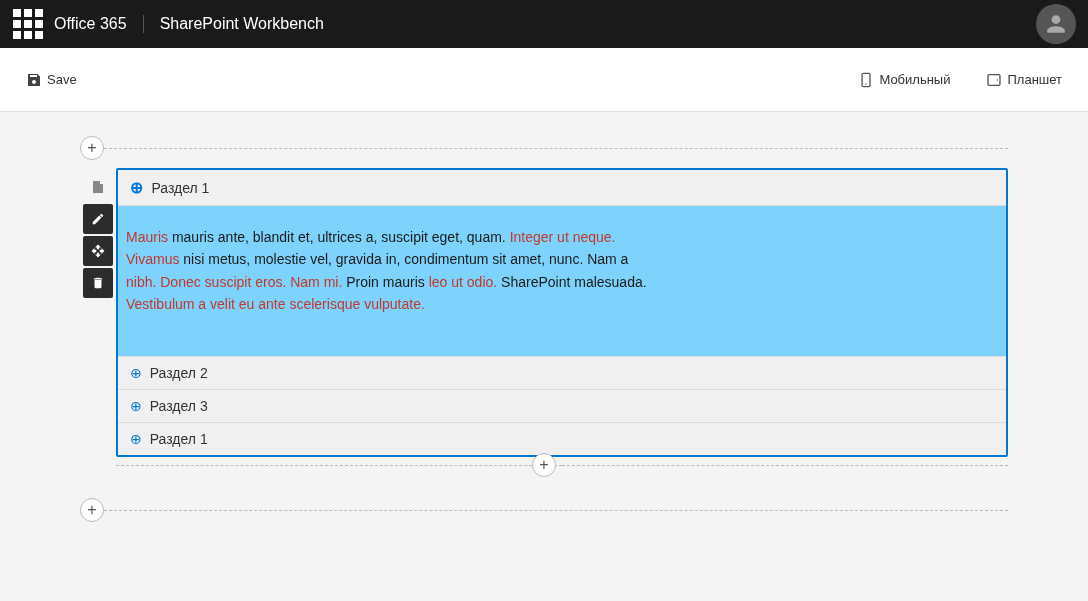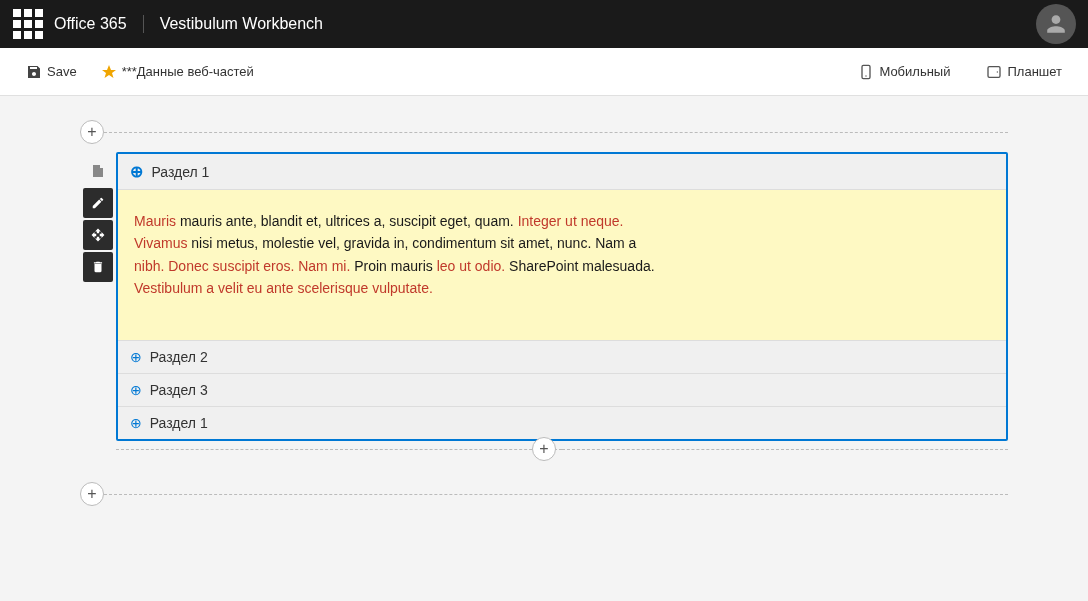--- a/index.html
+++ b/index.html
@@ -40,21 +40,21 @@
       width: 40px; height: 40px;
       background: #555;
       border-radius: 50%;
       display: flex; align-items: center; justify-content: center;
       color: #ccc; font-size: 20px;
     }
 
     
     .toolbar {
       background: #fff;
-      height: 48px;
+      height: 64px;
       display: flex;
       align-items: center;
       padding: 0 16px;
       border-bottom: 1px solid #e0e0e0;
       gap: 4px;
     }
     .toolbar-btn {
       display: flex; align-items: center; gap: 5px;
       padding: 6px 10px;
       background: transparent; border: none; cursor: pointer;
@@ -144,22 +144,22 @@
       font-size: 14px; color: #333;
       border-bottom: 1px solid #ddd;
     }
     .accordion-header.expanded {
       background: #f0f0f0;
     }
     .accordion-header .expand-icon {
       color: #0078d4; font-size: 16px; font-weight: bold;
     }
     .accordion-body {
-      background: #fef9c3;
-      padding: 20px 16px 40px 16px;
+      background: #7dd3fc;
+      padding: 20px 16px 40px 8px;
     }
     .accordion-body p {
       color: #c0392b;
       font-size: 14px;
       line-height: 1.6;
     }
     .accordion-body p span.black {
       color: #1a1a1a;
     }
     .accordion-collapsed {
@@ -192,40 +192,34 @@
         <span></span>
       <span></span>
         <span></span>
         <span></span>
       <span></span>
         <span></span>
         <span></span>
     </div>
   </div>
   <span class="top-bar-title">Office 365</span>
-  <span class="top-bar-subtitle">Vestibulum Workbench</span>
+  <span class="top-bar-subtitle">SharePoint Workbench</span>
   <div class="top-bar-avatar">
     <svg width="22" height="22" viewBox="0 0 24 24" fill="#aaa">
         <path d="M12 12c2.7 0 4.8-2.1 4.8-4.8S14.7 2.4 12 2.4 7.2 4.5 7.2 7.2 9.3 12 12 12zm0 2.4c-3.2 0-9.6 1.6-9.6 4.8v2.4h19.2v-2.4c0-3.2-6.4-4.8-9.6-4.8z"></path>
       </svg>
   </div>
 </div>
 
 <div class="toolbar">
   <button class="toolbar-btn">
     <svg width="16" height="16" viewBox="0 0 16 16" fill="#444">
         <path d="M2 2v12h12V4.5L11.5 2H2zm6 10c-1.1 0-2-.9-2-2s.9-2 2-2 2 .9 2 2-.9 2-2 2zm3-7H4V3h7v2z"></path>
       </svg>
     <span>Save</span>
-  </button>
-  <button class="toolbar-btn">
-    <svg width="16" height="16" viewBox="0 0 16 16" fill="#f0a500">
-        <path d="M8 1l2 5h5l-4 3 1.5 5L8 11l-4.5 3L5 9 1 6h5z"></path>
-      </svg>
-    <span>***Данные веб-частей</span>
   </button>
 
   <div class="toolbar-right">
     <button class="toolbar-btn">
       <svg width="16" height="16" viewBox="0 0 24 24" fill="#555">
           <rect x="6" y="2" width="12" height="20" rx="2" ry="2" fill="none" stroke="#555" stroke-width="2"></rect>
           <line x1="12" y1="18" x2="12" y2="18" stroke="#555" stroke-width="2" stroke-linecap="round"></line>
         </svg>
       <span>Мобильный</span>
     </button>

